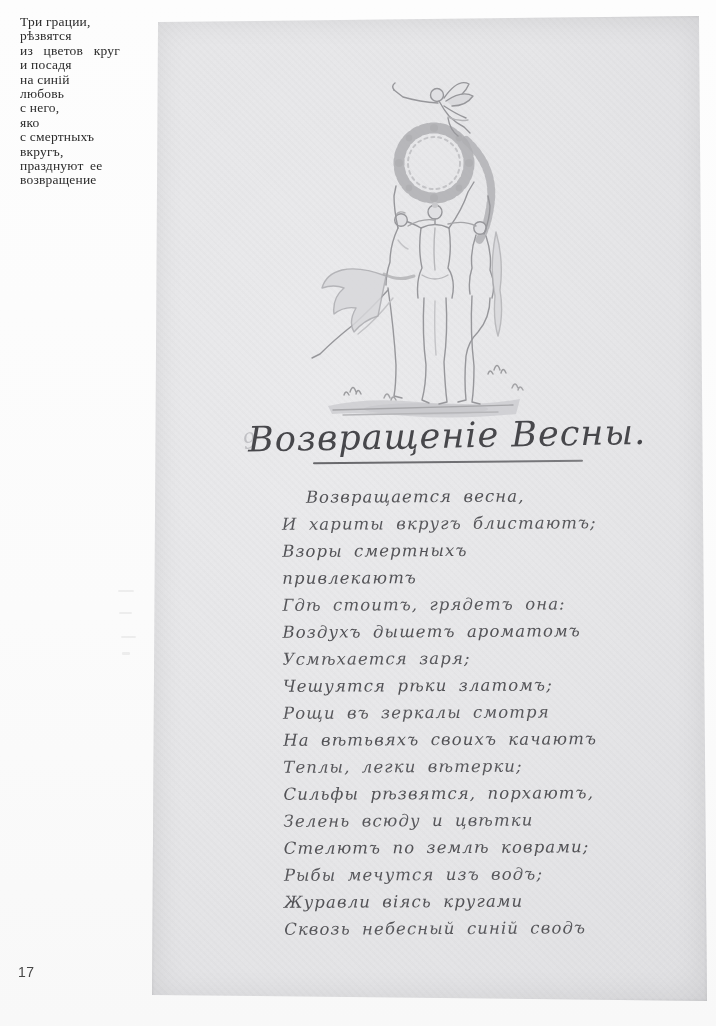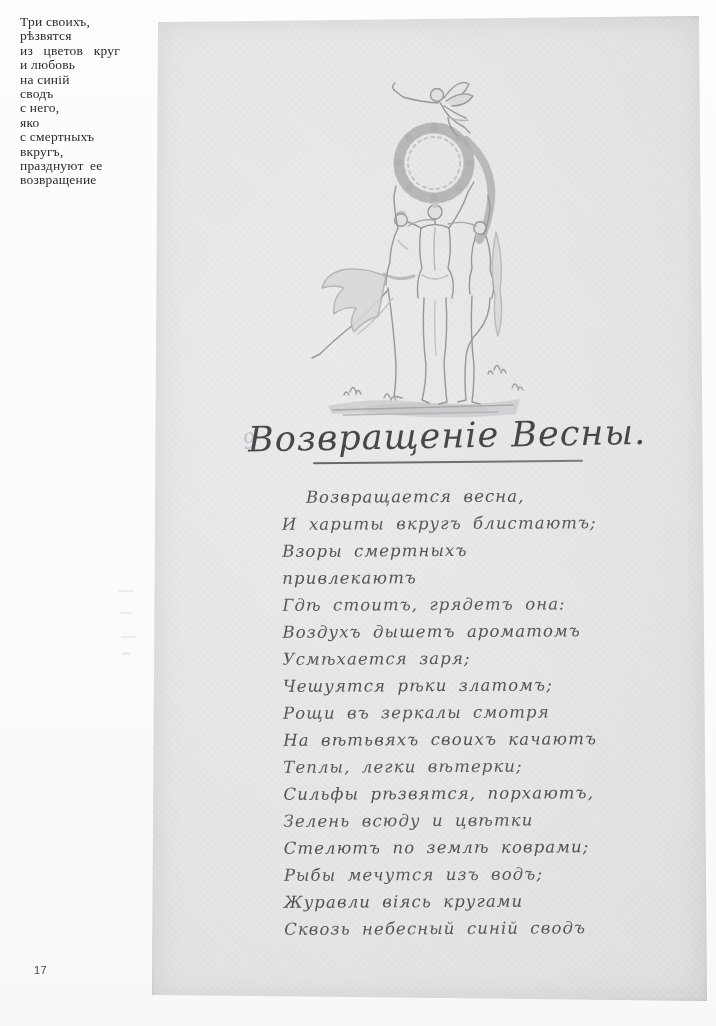--- a/index.html
+++ b/index.html
@@ -17,21 +17,21 @@
     font-family:"Liberation Serif", serif;
     font-size:13.5px;line-height:14.4px;
     color:#2b2b2b;letter-spacing:.2px;
   }
   .caption .cap-line:nth-child(3){word-spacing:7px;}
   .caption .cap-line:nth-child(11){word-spacing:3px;}
 
   .page-number{
     position:absolute;left:18px;top:964px;
     font-family:"Liberation Sans", sans-serif;
-    font-size:11px;color:#464646;letter-spacing:.5px;margin-left:16px;
+    font-size:14px;color:#464646;letter-spacing:.5px;
   }
 
   .margin-mark{position:absolute;background:rgba(0,0,0,.055);border-radius:1px;}
 
   
   .scan{
     position:absolute;inset:0;
     clip-path:polygon(158px 22px, 699px 16px, 707px 1001px, 152px 995px);
     background:
       repeating-linear-gradient(45deg, rgba(0,0,0,.013) 0 2px, rgba(255,255,255,0) 2px 5px),
@@ -80,26 +80,26 @@
   }
   .poem .poem-line:first-child{padding-left:24px;}
   .poem .poem-line:nth-child(even){color:#57575b;}
 </style>
 </head>
 <body>
 
 <div class="stage">
 
   <div class="caption">
-      <div class="cap-line">Три своихъ,</div>
+      <div class="cap-line">Три грации,</div>
       <div class="cap-line">рѣзвятся</div>
       <div class="cap-line">из цветов круг</div>
-      <div class="cap-line">и любовь</div>
+      <div class="cap-line">и посадя</div>
       <div class="cap-line">на синій</div>
-      <div class="cap-line">сводъ</div>
+      <div class="cap-line">любовь</div>
       <div class="cap-line">с него,</div>
       <div class="cap-line">яко</div>
       <div class="cap-line">с смертныхъ</div>
       <div class="cap-line">вкругъ,</div>
       <div class="cap-line">празднуют ее</div>
       <div class="cap-line">возвращение</div>
     </div>
 
   <div class="margin-mark" style="left:118px;top:590px;width:16px;height:2px;"></div>
   <div class="margin-mark" style="left:119px;top:612px;width:13px;height:2px;"></div>

